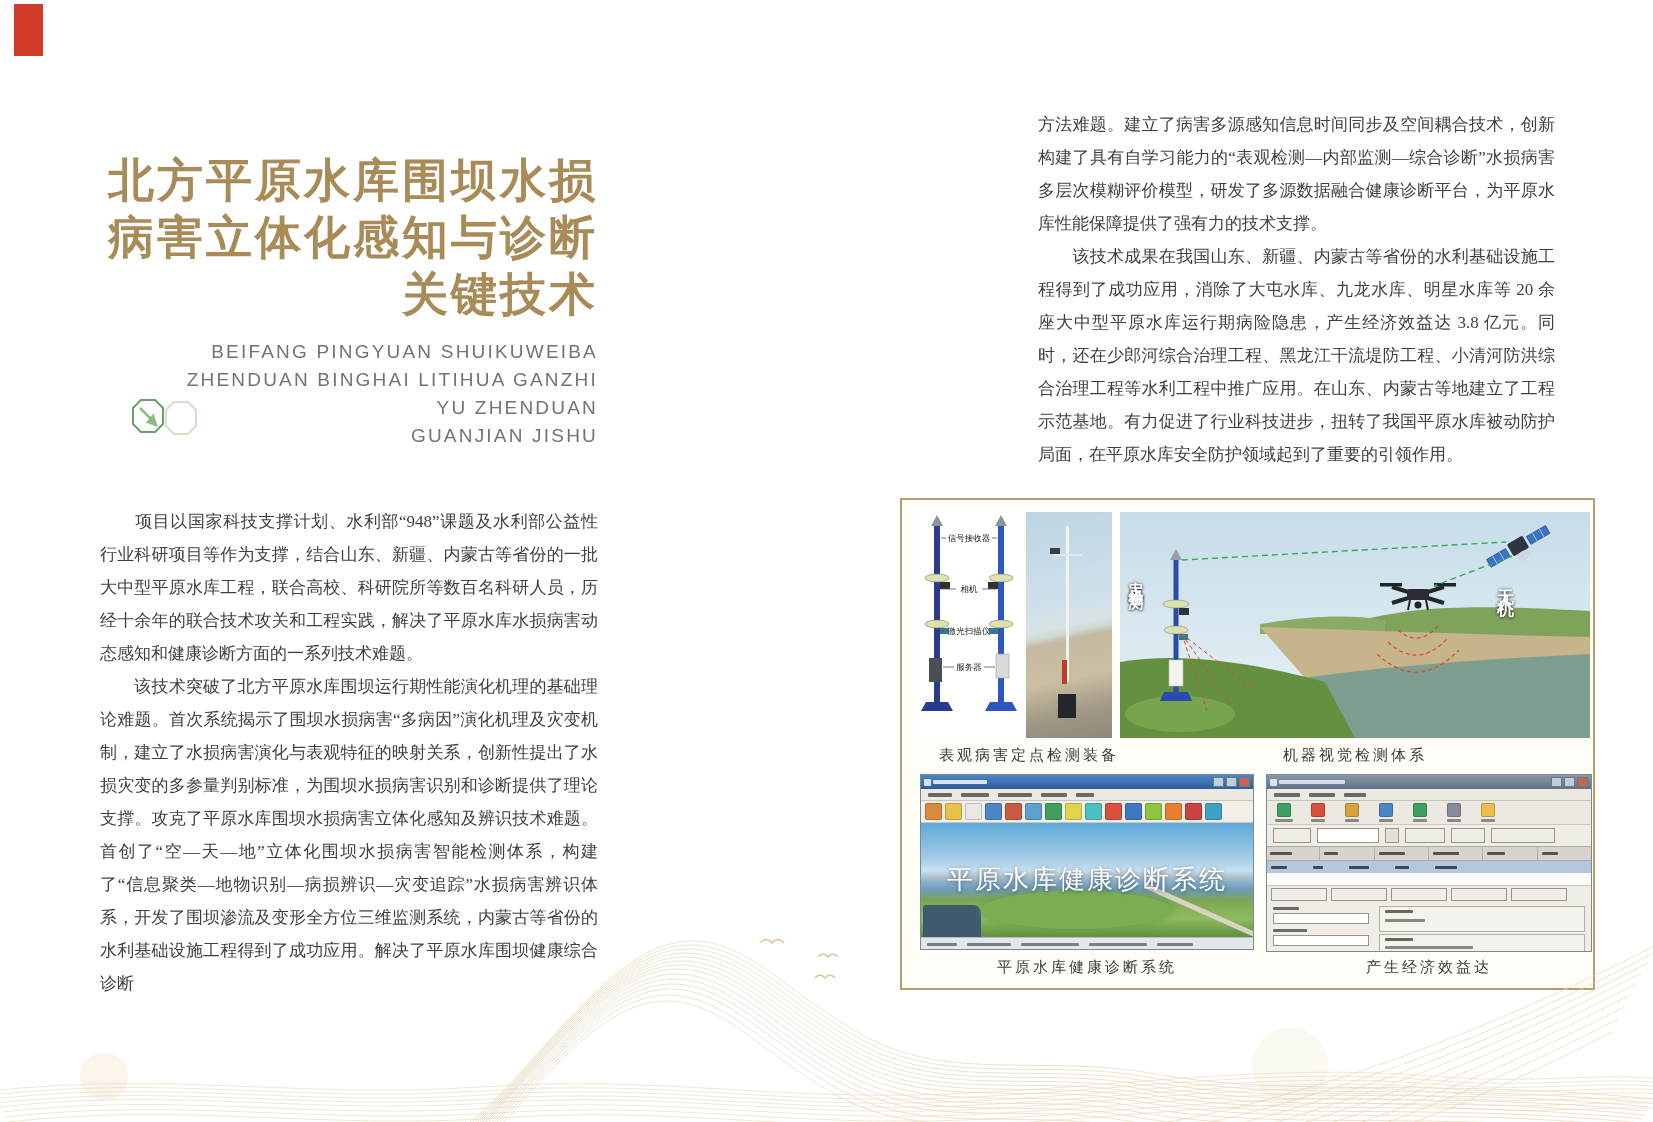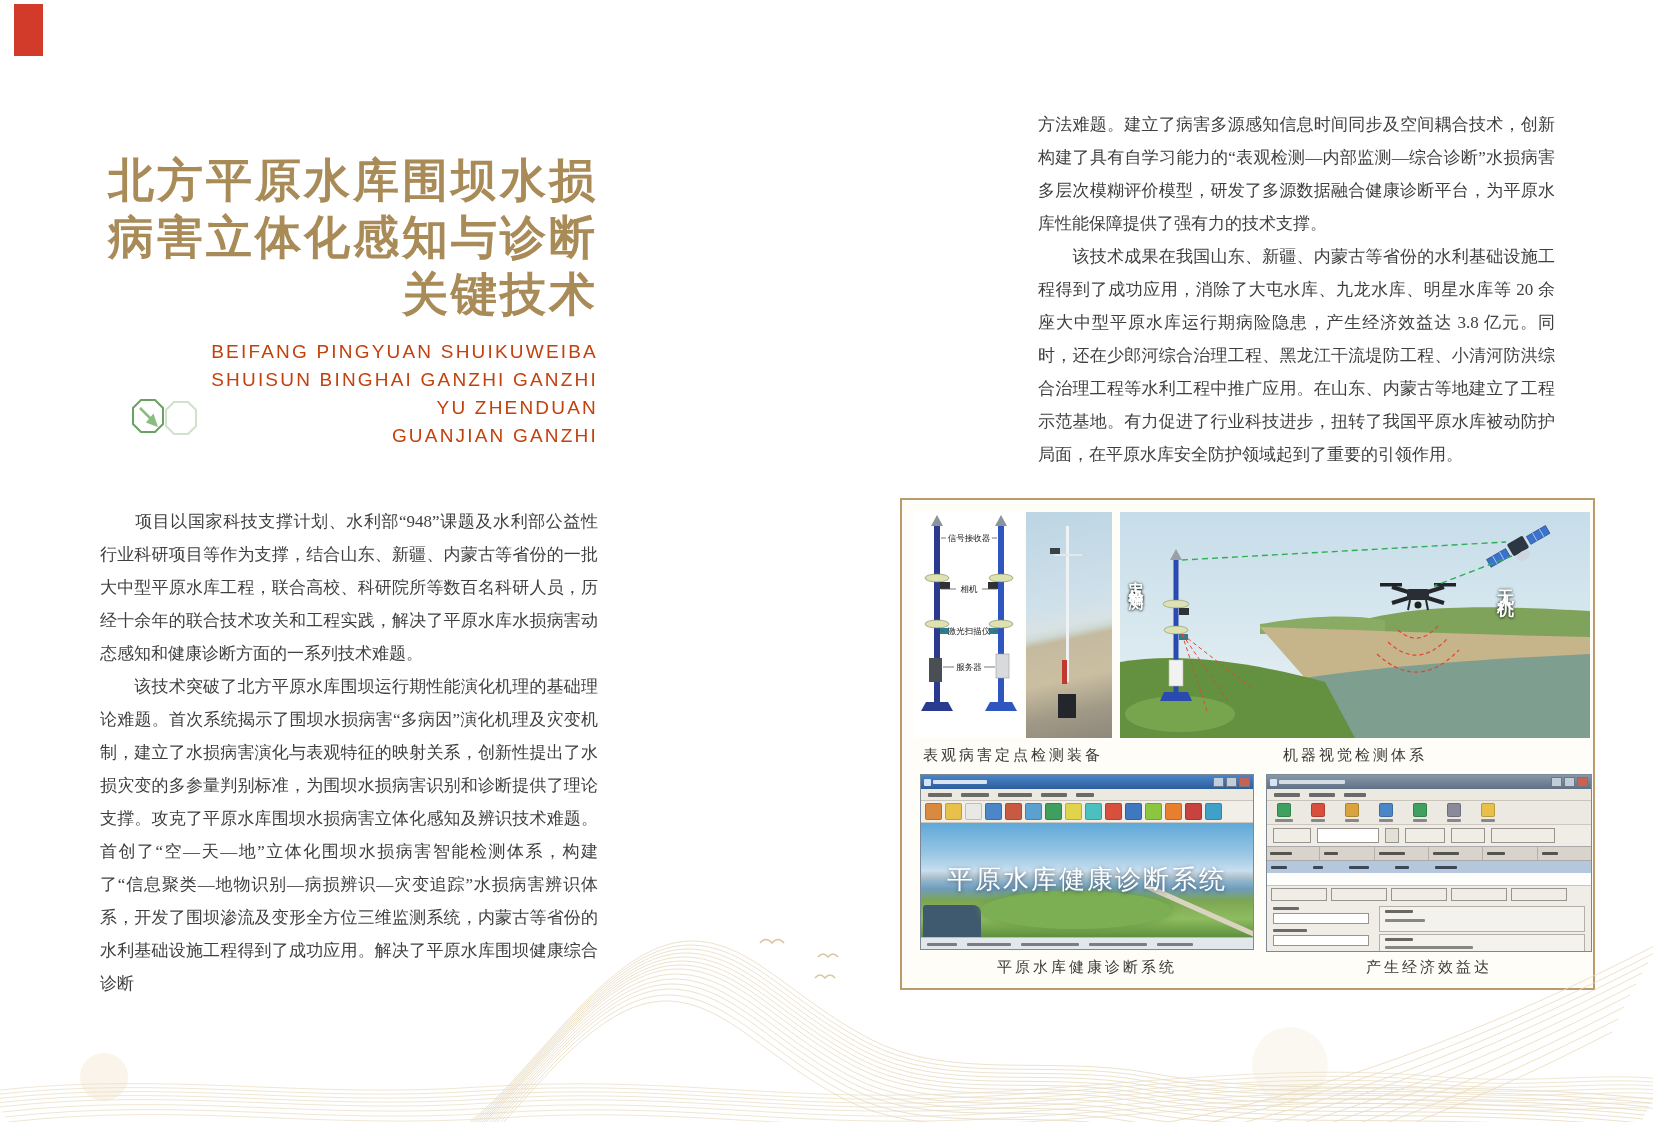--- a/index.html
+++ b/index.html
@@ -6,21 +6,21 @@
   #page{position:relative;width:1653px;height:1122px;background:#ffffff;overflow:hidden;
         font-family:"Liberation Serif","DejaVu Serif",serif;}
 
   .red-mark{position:absolute;left:14px;top:4px;width:29px;height:52px;background:#d23b2a;}
 
   .title{position:absolute;left:80px;top:152px;width:518px;text-align:right;
          font-family:"Liberation Sans","DejaVu Sans",sans-serif;font-weight:700;
          font-size:46px;line-height:57px;letter-spacing:3px;color:#a98b58;}
   .pinyin{position:absolute;left:80px;top:338px;width:518px;text-align:right;
           font-family:"Liberation Sans","DejaVu Sans",sans-serif;font-weight:400;
-          font-size:19px;line-height:28px;letter-spacing:2.2px;color:#c2410c;}
+          font-size:19px;line-height:28px;letter-spacing:2.2px;color:#737373;}
 
   .octagons{position:absolute;left:128px;top:396px;}
 
   .body{position:absolute;text-align:justify;color:#3f3f3f;font-size:17px;line-height:33px;}
   .body p{margin:0;}
   .left-col{left:100px;top:505px;width:498px;}
   .right-col{left:1038px;top:108px;width:517px;}
 
   .figure{position:absolute;left:900px;top:498px;width:695px;height:492px;box-sizing:border-box;
           border:2px solid #bb9b6e;background:#fffdf8;}
@@ -88,23 +88,23 @@
   <div class="red-mark"></div>
 
   <div class="title">
     <div>北方平原水库围坝水损</div>
     <div>病害立体化感知与诊断</div>
     <div>关键技术</div>
   </div>
 
   <div class="pinyin">
     <div>BEIFANG PINGYUAN SHUIKUWEIBA</div>
-    <div>SHUISUN BINGHAI GANZHI GANZHI</div>
+    <div>ZHENDUAN BINGHAI LITIHUA GANZHI</div>
     <div>YU ZHENDUAN</div>
-    <div>GUANJIAN GANZHI</div>
+    <div>GUANJIAN JISHU</div>
   </div>
 
   <svg class="octagons" width="78" height="46" viewBox="0 0 78 46">
     <polygon fill="none" stroke="#69a163" stroke-width="2" points="13,4 27,4 35,12 35,28 27,36 13,36 5,28 5,12"></polygon>
     <g stroke="#8abc80" stroke-width="2.5" fill="#8abc80">
       <line x1="12" y1="12" x2="26" y2="26"></line>
       <polygon points="28,29 20,26 25,20"></polygon>
     </g>
     <polygon fill="none" stroke="#cfe2ca" stroke-width="2" points="46,6 60,6 68,14 68,30 60,38 46,38 38,30 38,14"></polygon>
   </svg>
@@ -223,21 +223,21 @@
       </g>
       <g stroke="#dd4930" stroke-width="1" stroke-dasharray="4,3">
         <line x1="62" y1="122" x2="88" y2="202"></line>
         <line x1="62" y1="122" x2="110" y2="192"></line>
         <line x1="62" y1="122" x2="134" y2="178"></line>
       </g>
     </svg>
     <div class="scene-label" style="left:224px;top:68px;font-size:15px;">定点检测</div>
     <div class="scene-label" style="left:592px;top:76px;font-size:17px;">无人机</div>
 
-    <div class="fig-caption" style="left:12px;top:246px;width:198px;">表观病害定点检测装备</div>
+    <div class="fig-caption" style="left:28px;top:246px;width:198px;">表观病害定点检测装备</div>
     <div class="fig-caption" style="left:218px;top:246px;width:470px;">机器视觉检测体系</div>
 
     <div class="win" style="left:18px;top:274px;width:334px;height:176px;">
       <div class="tb tbL">
         <span class="dash lt" style="width:7px;height:7px;"></span>
         <span class="dash lt" style="width:54px;"></span>
         <span class="wbtns">
           <span class="wbtn"></span>
           <span class="wbtn"></span>
           <span class="wbtn close"></span>

